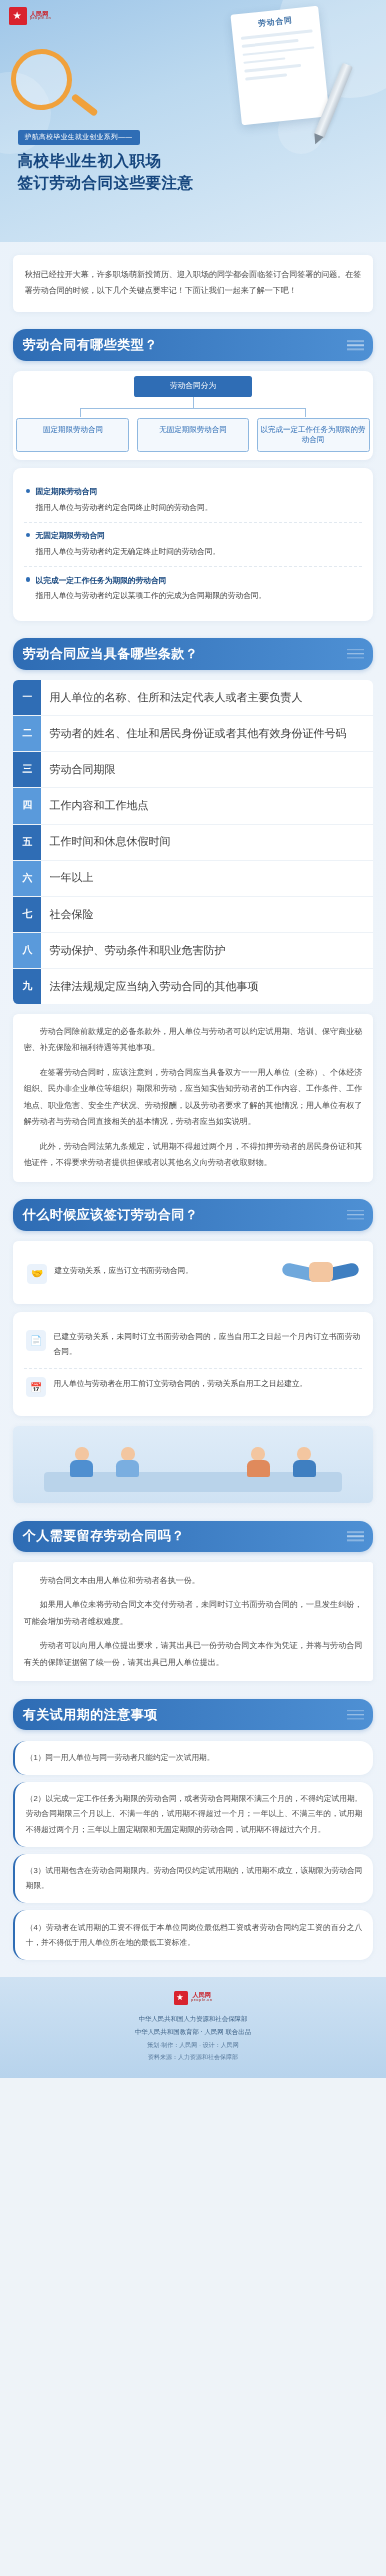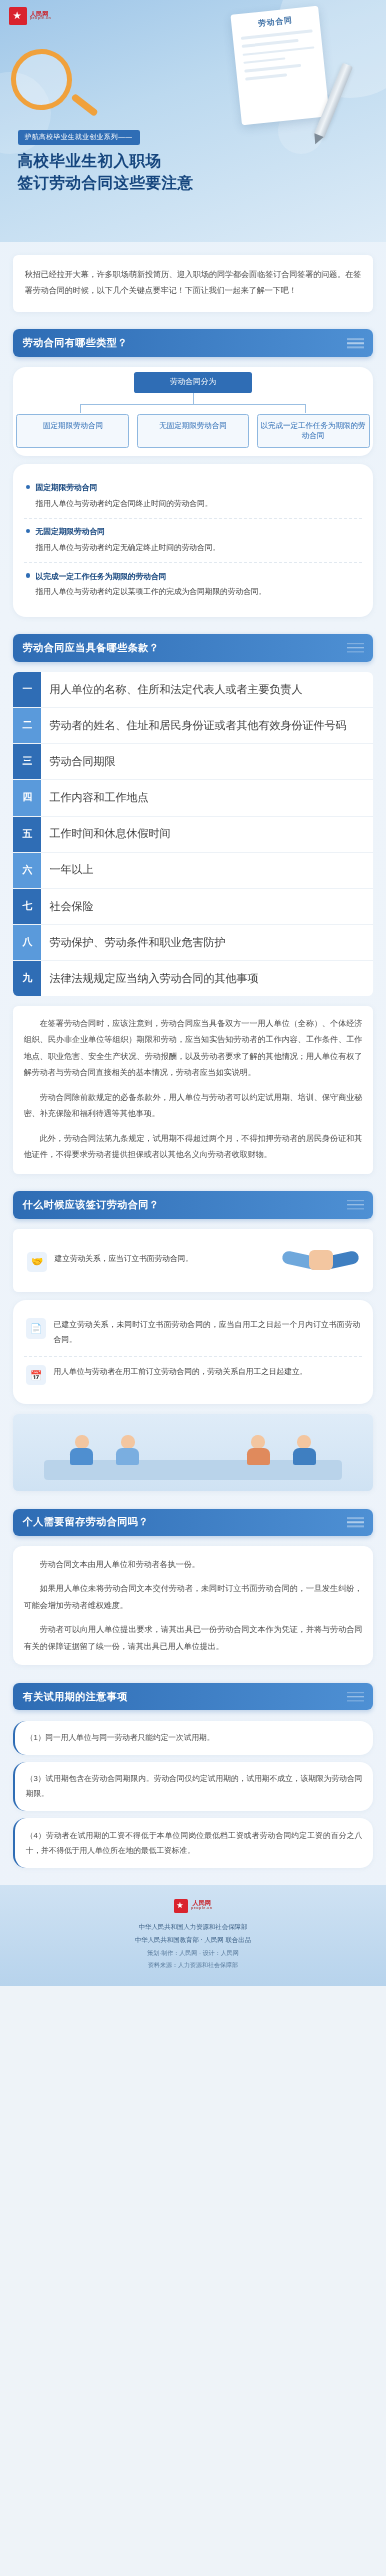--- a/index.html
+++ b/index.html
@@ -106,34 +106,34 @@
     padding: 11.3px 11.3px 12.4px 11.3px;
     box-shadow: 0 1px 5.2px rgba(120,150,180,.10);
     font-size: 8px; line-height: 2.05; color: #4a4a4a;
     text-align: justify;
   }
 
   
   .sec-bar {
     margin: 17.5px 0 10.3px 0;
     background: linear-gradient(90deg,#2e6cb4,#4e90d4);
-    color: #fff; font-size: 10px; font-weight: bold;
-    padding: 6.7px 9.3px; border-radius: 6px;
+    color: #fff; font-size: 13px; font-weight: bold;
+    padding: 6.7px 9.3px; border-radius: 13px;
     position: relative; letter-spacing: 0.5px;
     box-shadow: 0 1.5px 4.1px rgba(46,108,180,.25);
   }
   .sec-bar:after {
     content:""; position:absolute; right: 8.2px; top: 50%;
     transform: translateY(-50%);
     width: 17.5px; height: 1.5px; background: rgba(255,255,255,.55);
     box-shadow: 0 4.1px 0 rgba(255,255,255,.35), 0 -4.1px 0 rgba(255,255,255,.35);
   }
 
   .card {
-    background: #fff; border-radius: 13px; padding: 10.3px;
+    background: #fff; border-radius: 8px; padding: 10.3px;
     box-shadow: 0 1px 5.2px rgba(120,150,180,.10);
   }
 
   
   .tree { padding: 5.2px 3.1px 8.2px 3.1px; }
   .tree-root {
     width: 118px; margin: 0 auto 0 auto;
     background: #2f6db5; color:#fff; text-align:center;
     font-size: 7.7px; padding: 5.2px 0; border-radius: 2.6px;
   }
@@ -219,21 +219,21 @@
   .pers { position:absolute; bottom: 27px; width: 23px; height: 29px;}
   .pers .hd { width: 13.4px; height: 13.4px; border-radius:50%; background:#f3c6a0; margin:0 auto;}
   .pers .bd { width: 23px; height: 17.5px; border-radius: 6.2px 6.2px 2.1px 2.1px; margin-top:-1px;}
   .p1 { left: 57px; } .p1 .bd{ background:#4f8fd0; }
   .p2 { left: 103px; } .p2 .bd{ background:#7aaee0; }
   .p3 { right: 103px; } .p3 .bd{ background:#e08a5c; }
   .p4 { right: 57px; } .p4 .bd{ background:#3f7fc1; }
 
   
   .note-card {
-    background:#fff; border-radius: 9px; padding: 10.3px;
+    background:#fff; border-radius: 3px; padding: 10.3px;
     box-shadow: 0 1px 5.2px rgba(120,150,180,.10);
     font-size: 8px; line-height: 2.05; color:#4a4a4a; text-align: justify;
   }
   .note-card p + p { margin-top: 8.2px; }
   .note-card p { text-indent: 2em; }
 
   
   .trial-list { }
   .tl-item {
     background:#fff; border-radius: 13px; padding: 9.3px 10.3px; margin-top: 7.2px;
@@ -365,22 +365,22 @@
         <div class="cl-num">八</div>
         <div class="cl-txt">劳动保护、劳动条件和职业危害防护</div>
       </div>
       <div class="clause">
         <div class="cl-num">九</div>
         <div class="cl-txt">法律法规规定应当纳入劳动合同的其他事项</div>
       </div>
     </div>
 
     <div class="para-block">
+      <p>劳动合同除前款规定的必备条款外，用人单位与劳动者可以约定试用期、培训、保守商业秘密、补充保险和福利待遇等其他事项。</p>
       <p>在签署劳动合同时，应该注意到，劳动合同应当具备双方一一用人单位（全称）、个体经济组织、民办非企业单位等组织）期限和劳动，应当知实告知劳动者的工作内容、工作条件、工作地点、职业危害、安全生产状况、劳动报酬，以及劳动者要求了解的其他情况；用人单位有权了解劳动者与劳动合同直接相关的基本情况，劳动者应当如实说明。</p>
-      <p>劳动合同除前款规定的必备条款外，用人单位与劳动者可以约定试用期、培训、保守商业秘密、补充保险和福利待遇等其他事项。</p>
       <p>此外，劳动合同法第九条规定，试用期不得超过两个月，不得扣押劳动者的居民身份证和其他证件，不得要求劳动者提供担保或者以其他名义向劳动者收取财物。</p>
     </div>
 
     <div class="sec-bar">什么时候应该签订劳动合同？</div>
 
     <div class="illus">
       <div class="hs">
         <div class="arm l"></div>
         <div class="arm r"></div>
         <div class="hand"></div>
@@ -429,20 +429,21 @@
     <div class="note-card">
       <p>劳动合同文本由用人单位和劳动者各执一份。</p>
       <p>如果用人单位未将劳动合同文本交付劳动者，未同时订立书面劳动合同的，一旦发生纠纷，可能会增加劳动者维权难度。</p>
       <p>劳动者可以向用人单位提出要求，请其出具已一份劳动合同文本作为凭证，并将与劳动合同有关的保障证据留了续一份，请其出具已用人单位提出。</p>
     </div>
 
     <div class="sec-bar">有关试用期的注意事项</div>
 
     <div class="trial-list">
       <div class="tl-item">（1）同一用人单位与同一劳动者只能约定一次试用期。</div>
+      <div class="tl-item">（2）以完成一定工作任务为期限的劳动合同，或者劳动合同期限不满三个月的，不得约定试用期。劳动合同期限三个月以上、不满一年的，试用期不得超过一个月；一年以上、不满三年的，试用期不得超过两个月；三年以上固定期限和无固定期限的劳动合同，试用期不得超过六个月。</div>
       <div class="tl-item">（3）试用期包含在劳动合同期限内。劳动合同仅约定试用期的，试用期不成立，该期限为劳动合同期限。</div>
       <div class="tl-item">（4）劳动者在试用期的工资不得低于本单位同岗位最低档工资或者劳动合同约定工资的百分之八十，并不得低于用人单位所在地的最低工资标准。</div>
     </div>
 
   </div>
 
   <div class="footer">
     <div class="f-logo">
       <div class="logo-mark"></div>
       <div class="logo-text">

